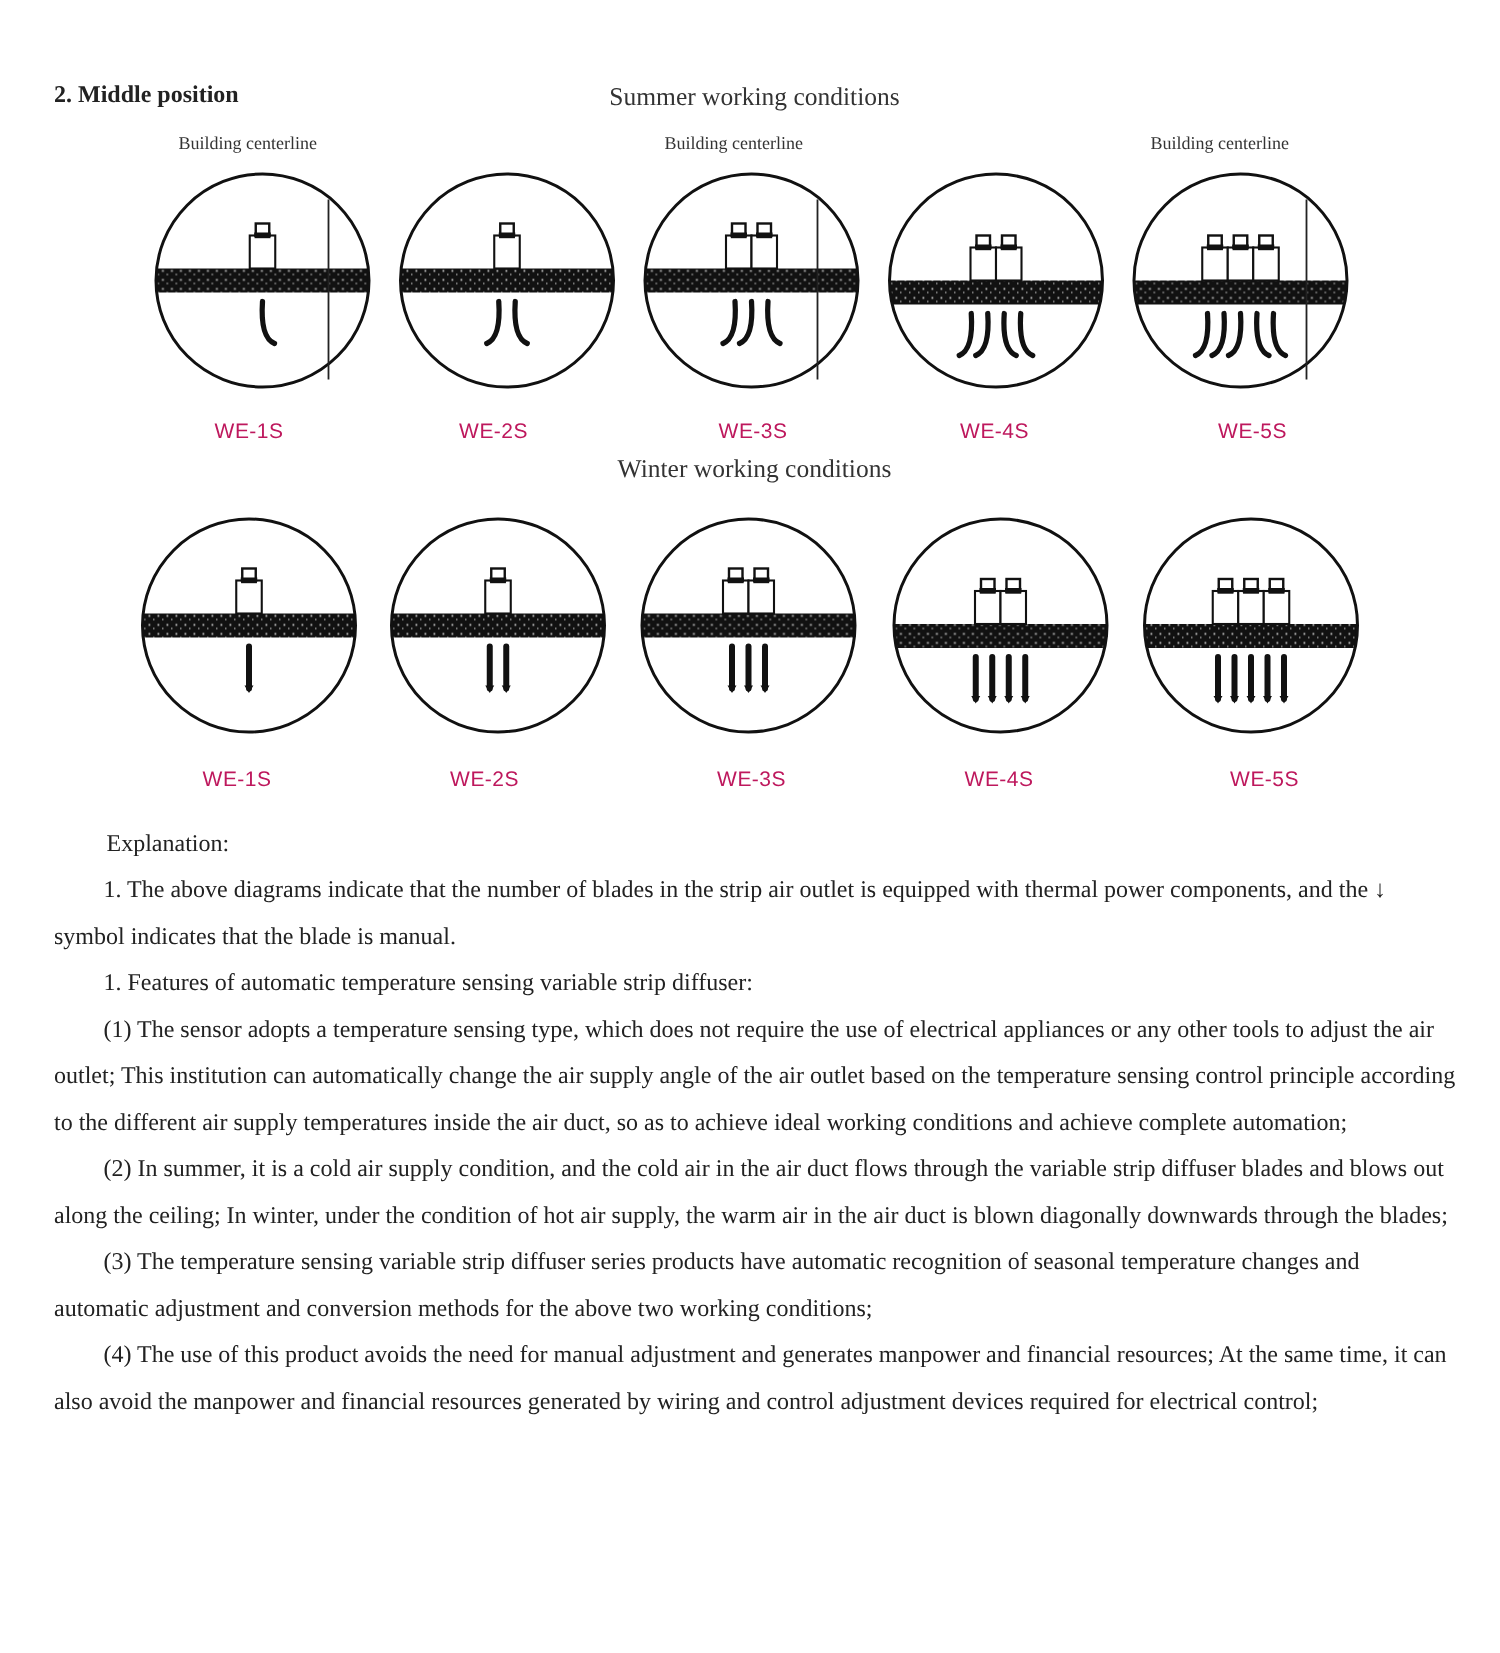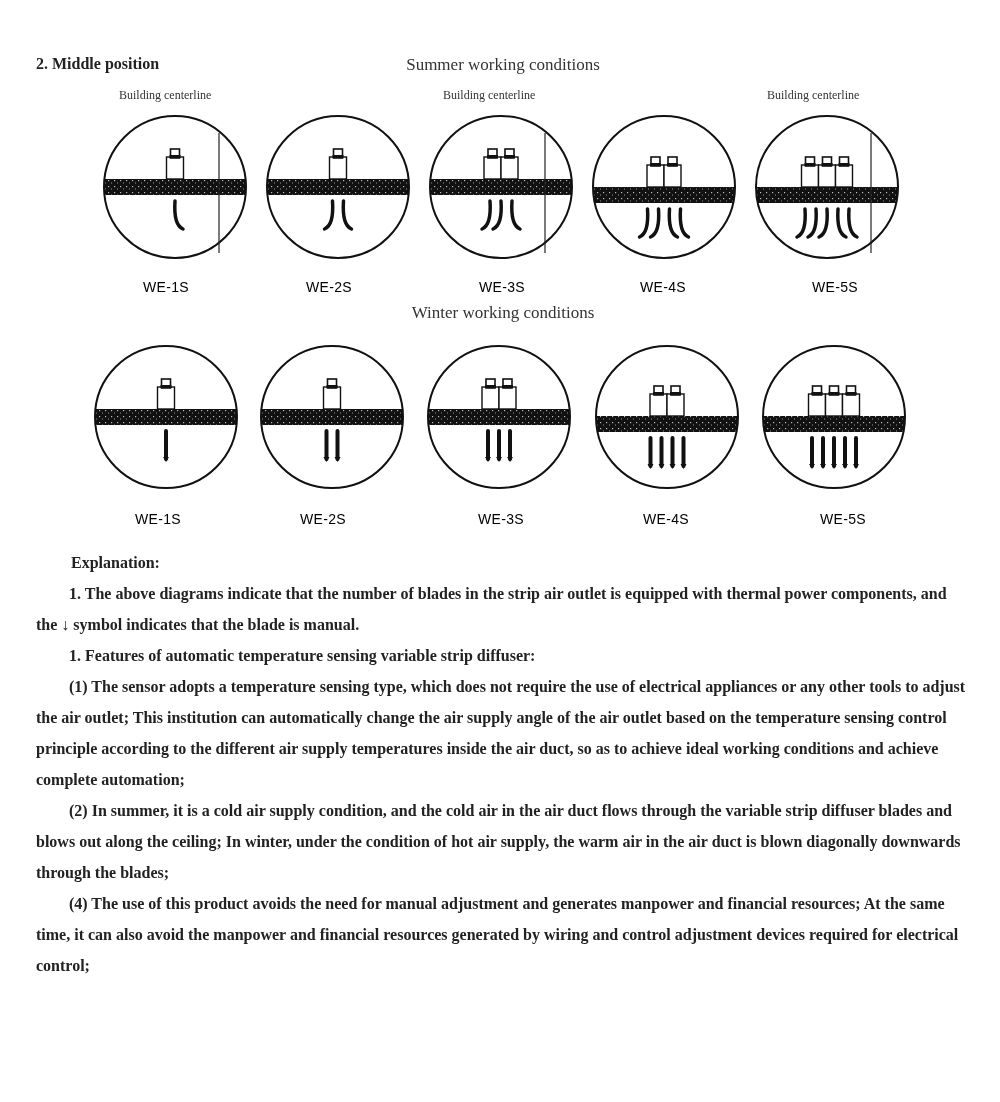--- a/index.html
+++ b/index.html
@@ -3,22 +3,22 @@
 <meta charset="utf-8">
 <style>
   html, body { margin: 0; padding: 0; background: #ffffff; }
   body { width: 1000px; height: 1102px; position: relative; overflow: hidden;
          font-family: "Liberation Serif", serif; color: #222; }
   .heading { position: absolute; left: 36px; top: 24px; font-size: 16px; font-weight: bold; margin-top: 31px; }
   .section-title { position: absolute; left: 0; width: 1006px; text-align: center; font-size: 17px; color: #333; }
   .center-label { position: absolute; font-size: 12px; color: #333; width: 140px; text-align: left; }
   .fig { position: absolute; }
   .fig svg { display: block; }
-  .fig-label { position: absolute; font-family: "Liberation Sans", sans-serif; font-size: 14px; color: #000000; width: 100px; text-align: center; letter-spacing: 0.3px; }
-  .text { position: absolute; left: 36px; width: 935px; font-size: 16px; line-height: 31px; color: #222; font-weight: bold; }
+  .fig-label { position: absolute; font-family: "Liberation Sans", sans-serif; font-size: 14px; color: #be185d; width: 100px; text-align: center; letter-spacing: 0.3px; }
+  .text { position: absolute; left: 36px; width: 935px; font-size: 16px; line-height: 31px; color: #222; }
   .text p { margin: 0; text-indent: 33px; }
   .text p.expl { text-indent: 35px; }
 </style>
 </head>
 <body>
 
 <div class="heading">2. Middle position</div>
 
 <div class="section-title" style="top:55px;">Summer working conditions</div>
 
@@ -323,14 +323,15 @@
 <div class="fig-label" style="left:451px; top:511px;">WE-3S</div>
 <div class="fig-label" style="left:616px; top:511px;">WE-4S</div>
 <div class="fig-label" style="left:793px; top:511px;">WE-5S</div>
 
 <div class="text" style="top:547px;">
   <p class="expl">Explanation:</p>
   <p>1. The above diagrams indicate that the number of blades in the strip air outlet is equipped with thermal power components, and the ↓ symbol indicates that the blade is manual.</p>
   <p>1. Features of automatic temperature sensing variable strip diffuser:</p>
   <p>(1) The sensor adopts a temperature sensing type, which does not require the use of electrical appliances or any other tools to adjust the air outlet; This institution can automatically change the air supply angle of the air outlet based on the temperature sensing control principle according to the different air supply temperatures inside the air duct, so as to achieve ideal working conditions and achieve complete automation;</p>
   <p>(2) In summer, it is a cold air supply condition, and the cold air in the air duct flows through the variable strip diffuser blades and blows out along the ceiling; In winter, under the condition of hot air supply, the warm air in the air duct is blown diagonally downwards through the blades;</p>
+  <p>(3) The temperature sensing variable strip diffuser series products have automatic recognition of seasonal temperature changes and automatic adjustment and conversion methods for the above two working conditions;</p>
   <p>(4) The use of this product avoids the need for manual adjustment and generates manpower and financial resources; At the same time, it can also avoid the manpower and financial resources generated by wiring and control adjustment devices required for electrical control;</p>
 </div>
 
 </body></html>

